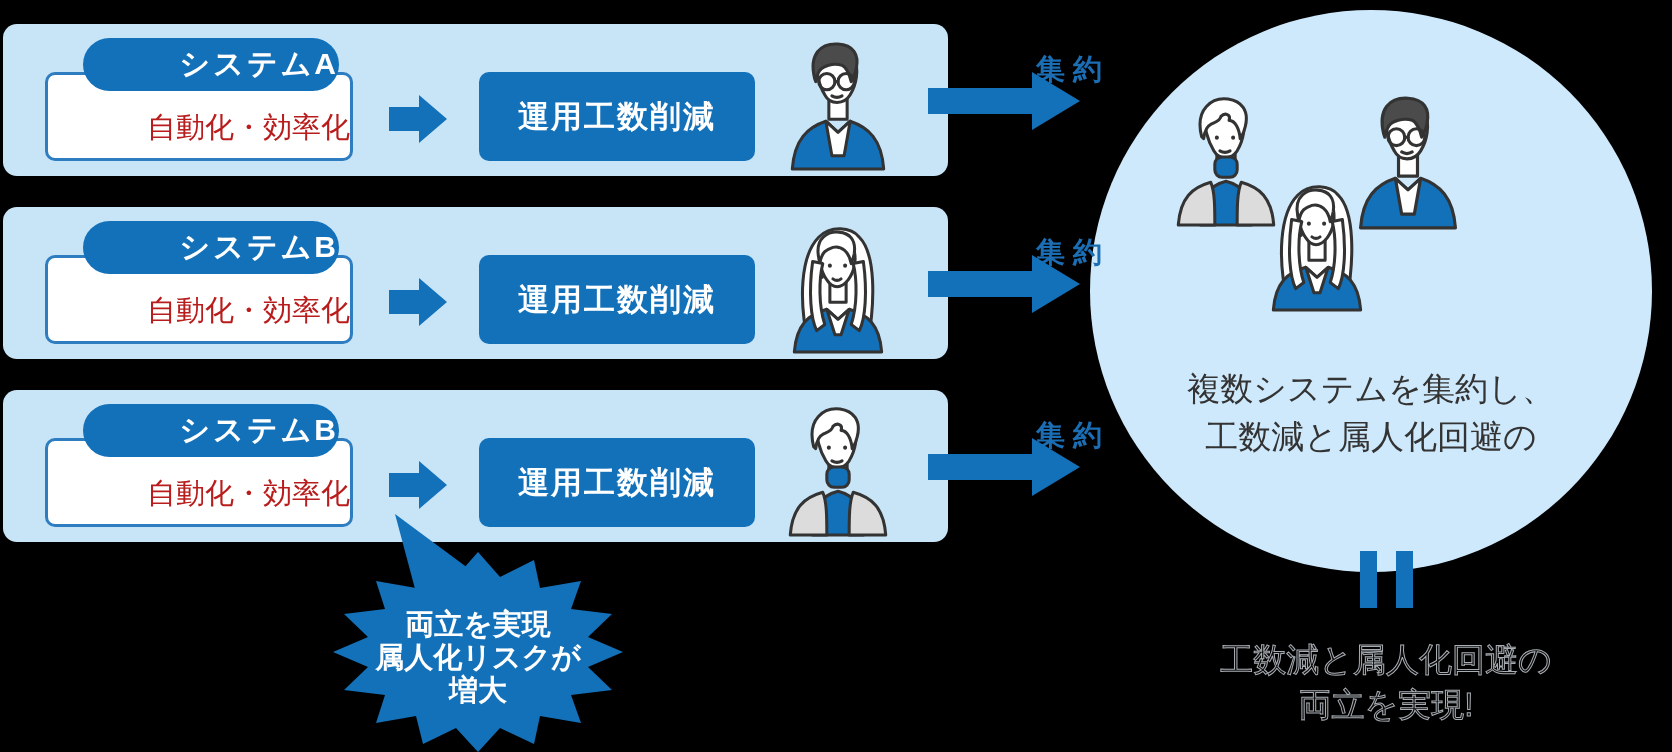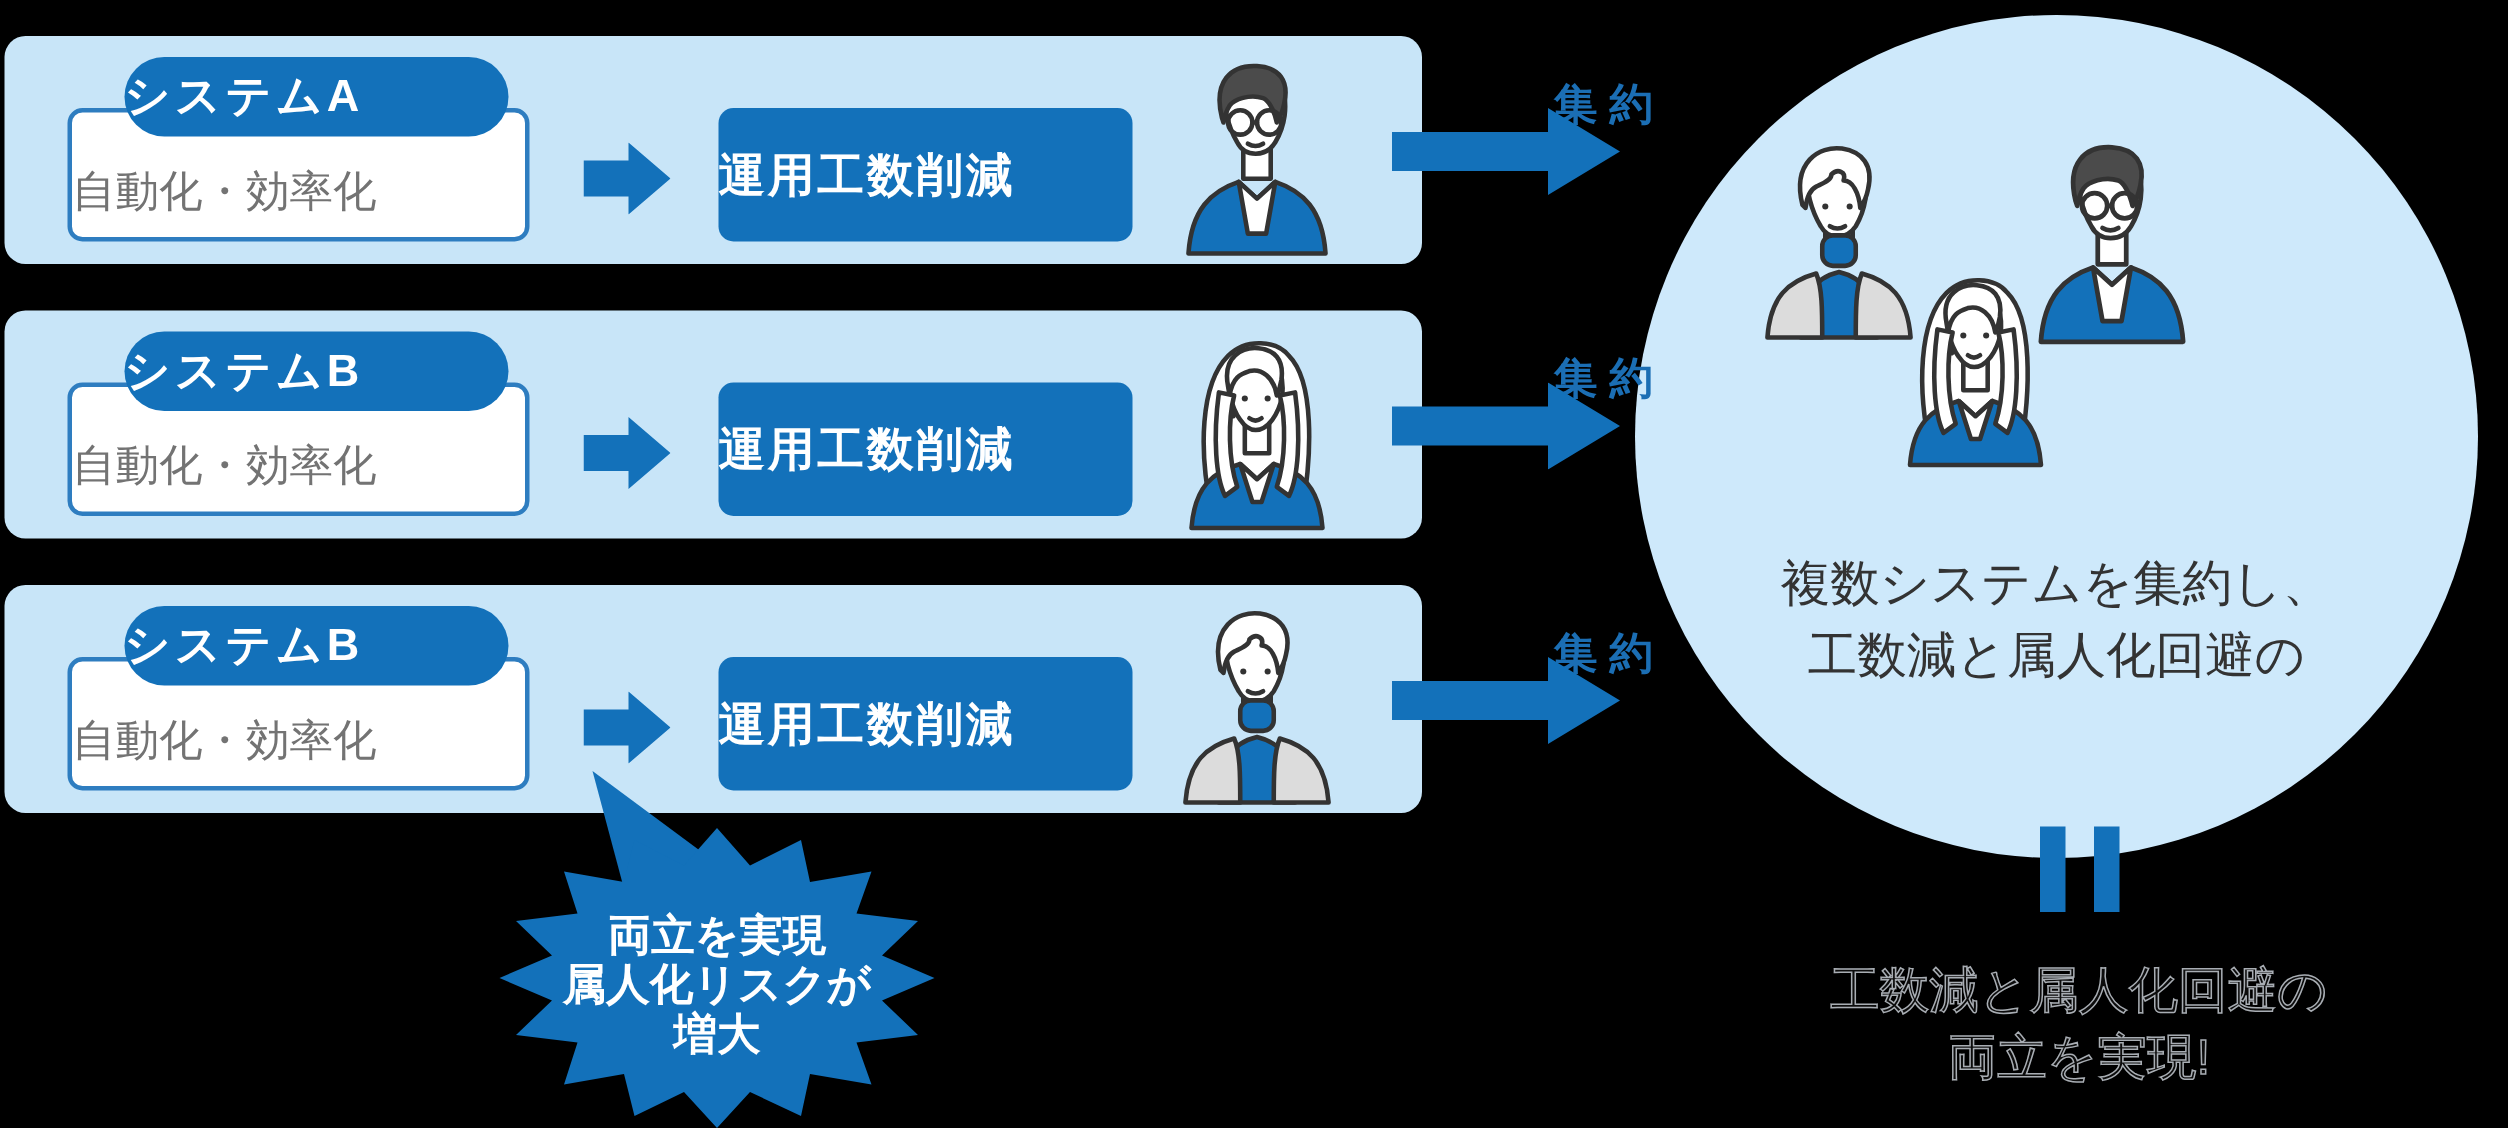--- a/index.html
+++ b/index.html
@@ -5,28 +5,28 @@
   html,body{margin:0;padding:0;background:#000;}
   .canvas{
     position:relative;width:1672px;height:752px;background:#000;overflow:hidden;
     font-family:"Liberation Sans","DejaVu Sans",sans-serif;
   }
   
   .panel{position:absolute;left:3px;width:945px;height:152px;background:#C8E5F8;border-radius:14px;}
   .panel.r0{top:24px}.panel.r1{top:207px}.panel.r2{top:390px}
   .pill{position:absolute;left:80px;top:14px;width:256px;height:53px;border-radius:27px;
     background:#1371BA;color:#fff;font-weight:bold;font-size:30px;letter-spacing:3px;
-    display:flex;align-items:center;justify-content:flex-start;z-index:3;}
+    display:flex;align-items:center;justify-content:flex-end;z-index:3;}
   .whitebox{position:absolute;left:42px;top:48px;width:308px;height:89px;background:#fff;
     border:3px solid #2E7DC0;border-radius:10px;box-sizing:border-box;z-index:2;
-    display:flex;align-items:center;justify-content:flex-start;padding-top:22px;
-    font-size:29px;color:#737373;}
+    display:flex;align-items:center;justify-content:flex-end;padding-top:22px;
+    font-size:29px;color:#b91c1c;}
   .smallarrow{position:absolute;left:386px;top:71px;width:58px;height:48px;z-index:2;}
   .bluebox{position:absolute;left:476px;top:48px;width:276px;height:89px;background:#1371BA;
-    border-radius:10px;display:flex;align-items:center;
+    border-radius:10px;display:flex;align-items:center;justify-content:center;
     color:#fff;font-weight:bold;font-size:31px;letter-spacing:2px;z-index:2;}
   .person{position:absolute;left:779px;top:16px;width:112px;height:132px;z-index:2;}
   
   .aggr-label{position:absolute;left:990px;width:120px;text-align:right;color:#1B6EB4;
     font-weight:bold;font-size:29px;letter-spacing:8px;text-indent:8px;z-index:4;}
   .al0{top:50px}.al1{top:233px}.al2{top:416px}
   .aggr-arrow{position:absolute;left:928px;width:152px;height:58px;z-index:4;}
   .aa0{top:72px}.aa1{top:255px}.aa2{top:438px}
   
   .hub-circle{position:absolute;left:1090px;top:10px;width:562px;height:562px;border-radius:50%;

